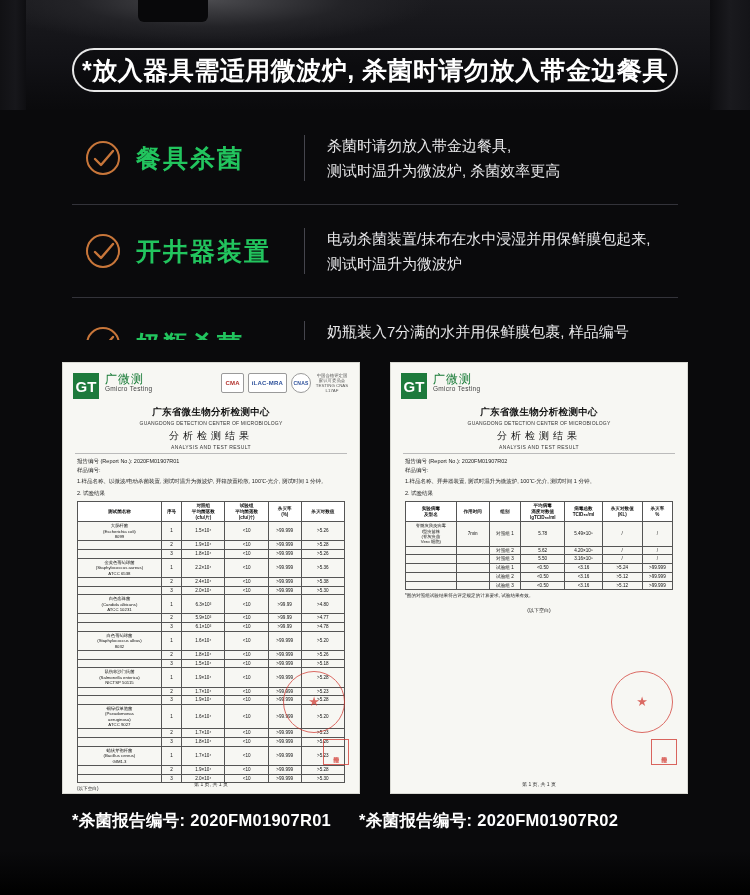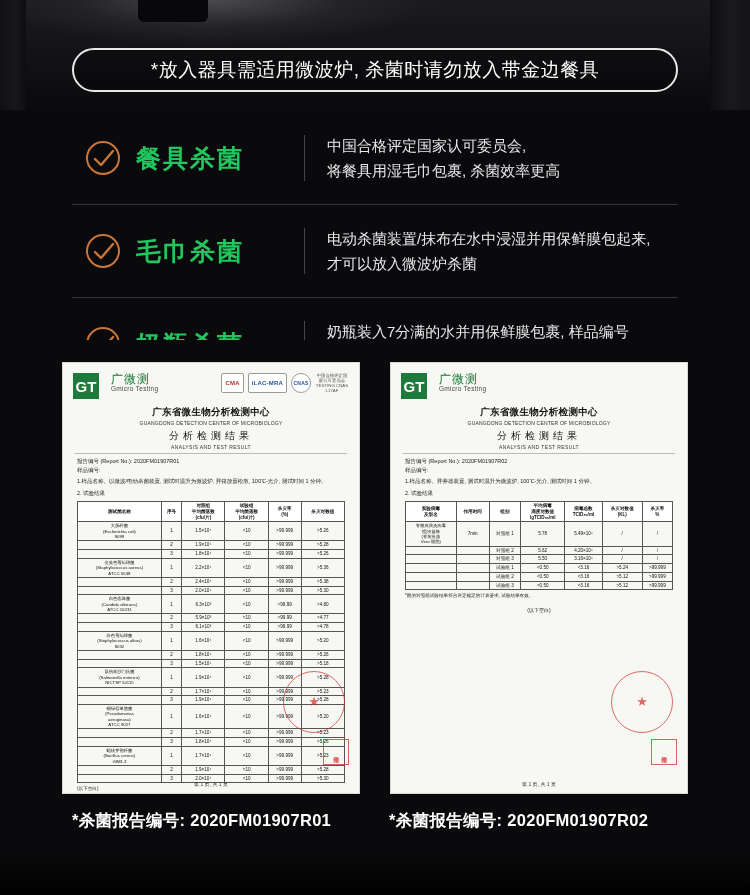--- a/index.html
+++ b/index.html
@@ -49,24 +49,24 @@
     width: 606px; height: 44px;
     border: 2px solid #e8e8e8;
     border-radius: 22px;
     display: flex;
     align-items: center;
     justify-content: center;
     background: rgba(0,0,0,0.25);
   }
   .headline-pill .txt {
     color: #ffffff;
-    font-size: 19px;
+    font-size: 25px;
     letter-spacing: 0.5px;
     white-space: nowrap;
-    font-weight: normal;
+    font-weight: bold;
     text-align: center;
   }
 
   
   .features {
     position: absolute;
     left: 72px; top: 112px;
     width: 606px;
   }
   .feature-row {
@@ -122,21 +122,21 @@
     border: 1px solid #d9d9d3;
     overflow: hidden;
   }
   .cert-left { left: 62px; }
   .cert-right { left: 390px; }
 
   .cert-head {
     display: flex;
     align-items: flex-start;
     padding: 10px 10px 4px 10px;
-    gap: 12px;
+    gap: 6px;
   }
   .logo-badge {
     width: 26px; height: 26px;
     background: #1d7a3c;
     color: #fff;
     font-size: 15px;
     font-weight: bold;
     display: flex; align-items: center; justify-content: center;
     flex: 0 0 26px;
   }
@@ -283,21 +283,21 @@
     width: 670px;
     display: flex;
   }
   .report-no {
     color: #ffffff;
     font-size: 16.5px;
     font-weight: bold;
     letter-spacing: .3px;
   }
   .report-no.left { margin-left: 72px; }
-  .report-no.right { margin-left: 58px; }
+  .report-no.right { margin-left: 28px; }
   .bottom-fade {
     position: absolute;
     left: 0; bottom: 0; width: 750px; height: 44px;
     background: linear-gradient(180deg, #0a0a0c 0%, #000 100%);
   }
 </style>
 </head>
 <body>
 
 <div class="page">
@@ -316,36 +316,36 @@
 
     <div class="feature-row">
       <div class="feature-icon">
         <svg width="22" height="20" viewBox="0 0 22 20" fill="none">
           <path d="M2 10 L8 16 L20 2" stroke="#c8763a" stroke-width="2.4" fill="none" stroke-linecap="round" stroke-linejoin="round"></path>
         </svg>
       </div>
       <div class="feature-title">餐具杀菌</div>
       <div class="feature-divider"></div>
       <div class="feature-desc">
-        <div>中国合格评定国家认可委员会,</div>
-        <div>将餐具用湿毛巾包裹, 杀菌效率更高</div>
+        <div>杀菌时请勿放入带金边餐具,</div>
+        <div>测试时温升为微波炉, 杀菌效率更高</div>
       </div>
     </div>
 
     <div class="feature-row">
       <div class="feature-icon">
         <svg width="22" height="20" viewBox="0 0 22 20" fill="none">
           <path d="M2 10 L8 16 L20 2" stroke="#c8763a" stroke-width="2.4" fill="none" stroke-linecap="round" stroke-linejoin="round"></path>
         </svg>
       </div>
-      <div class="feature-title">毛巾杀菌</div>
+      <div class="feature-title">开井器装置</div>
       <div class="feature-divider"></div>
       <div class="feature-desc">
         <div>电动杀菌装置/抹布在水中浸湿并用保鲜膜包起来,</div>
-        <div>才可以放入微波炉杀菌</div>
+        <div>测试时温升为微波炉</div>
       </div>
     </div>
 
     <div class="feature-row">
       <div class="feature-icon">
         <svg width="22" height="20" viewBox="0 0 22 20" fill="none">
           <path d="M2 10 L8 16 L20 2" stroke="#c8763a" stroke-width="2.4" fill="none" stroke-linecap="round" stroke-linejoin="round"></path>
         </svg>
       </div>
       <div class="feature-title">奶瓶杀菌</div>

